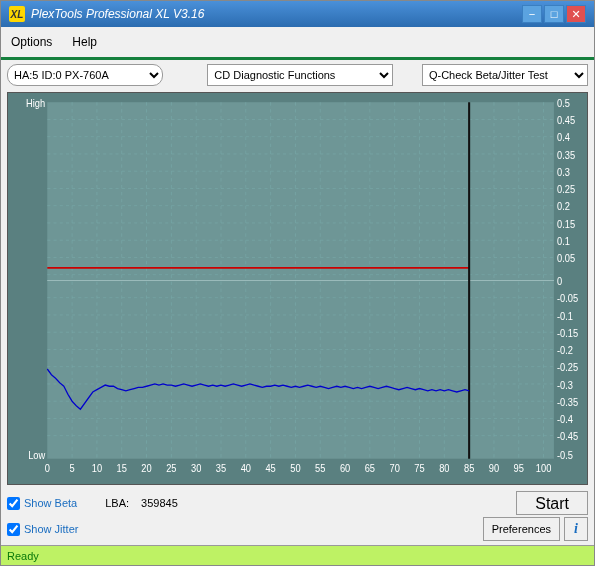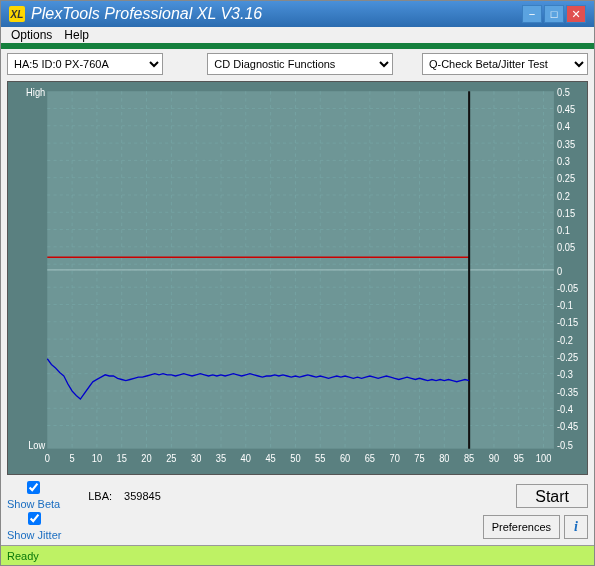--- a/index.html
+++ b/index.html
@@ -41,21 +41,21 @@
       background: #ffd700;
       border-radius: 2px;
       display: flex;
       align-items: center;
       justify-content: center;
       font-weight: bold;
       font-size: 10px;
       color: #333;
     }
     .title-text {
-      font-size: 16px;
+      font-size: 12px;
       font-weight: normal;
     }
     .title-controls {
       display: flex;
       gap: 2px;
     }
     .title-btn {
       width: 20px;
       height: 18px;
       background: #5ba3e0;
@@ -65,25 +65,25 @@
       cursor: pointer;
       display: flex;
       align-items: center;
       justify-content: center;
     }
     .title-btn.close { background: #e05050; }
     .menu-bar {
       background: #f0f0f0;
       padding: 2px 4px;
       display: flex;
-      gap: 0;
-      height: 22px;
-      align-items: center;
-      flex-shrink: 0;
-      border-bottom: 6px solid #15803d;
+      gap: 8px;
+      height: 33px;
+      align-items: center;
+      flex-shrink: 0;
+      border-bottom: 3px solid #15803d;
     }
     .menu-item {
       padding: 2px 6px;
       cursor: pointer;
       border-radius: 2px;
     }
     .toolbar {
       padding: 4px 6px;
       display: flex;
       align-items: center;
@@ -93,20 +93,21 @@
     }
     .toolbar select {
       height: 22px;
       font-size: 11px;
       border: 1px solid #999;
       background: white;
       padding: 1px 2px;
     }
     .toolbar select:first-child {
       width: 160px;
+      border-radius: 10px;
     }
     .toolbar select:nth-child(2) {
       width: 190px;
       margin-left: 40px;
     }
     .toolbar select:nth-child(3) {
       width: 170px;
       margin-left: 25px;
     }
     .chart-container {
@@ -136,24 +137,22 @@
       display: flex;
       align-items: center;
       justify-content: space-between;
     }
     .bottom-row2 {
       display: flex;
       align-items: center;
     }
     .check-item {
       display: flex;
-      align-items: center;
       gap: 4px;
       font-size: 11px;
-      flex-direction: column;
     }
     .check-item input[type="checkbox"] {
       width: 13px;
       height: 13px;
     }
     .lba-info {
       display: flex;
       align-items: center;
       gap: 12px;
       font-size: 11px;

